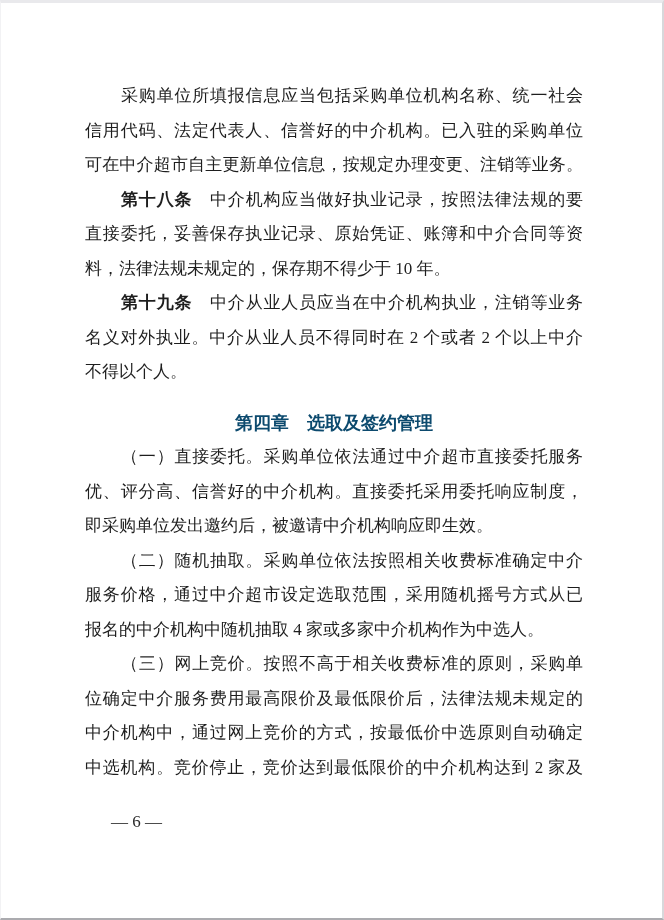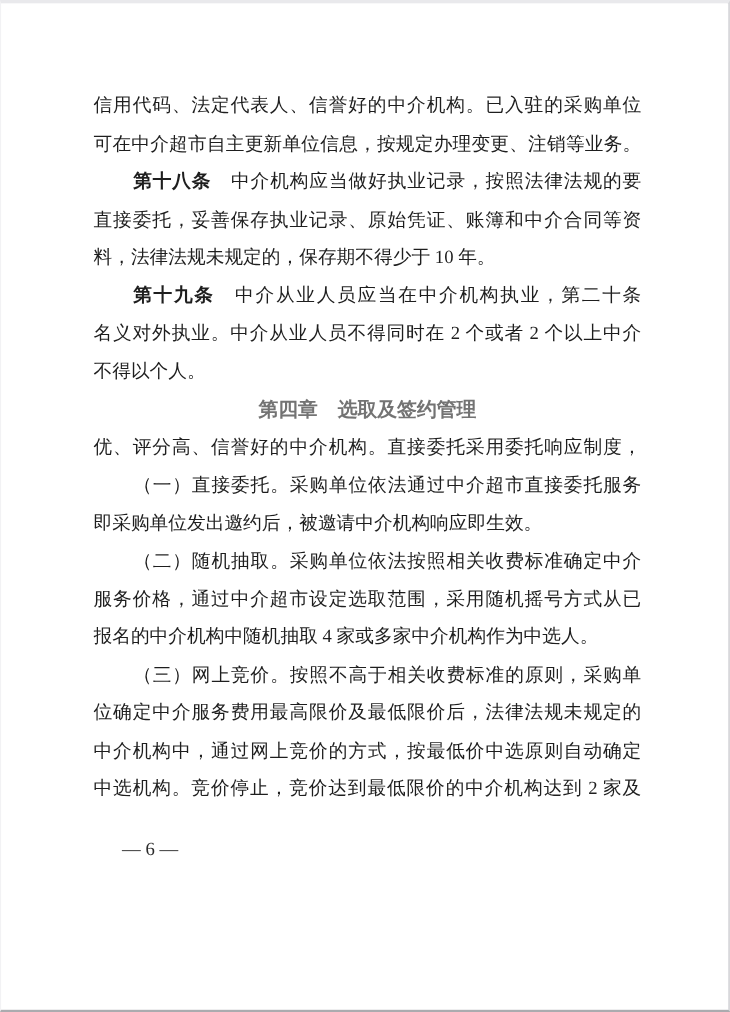--- a/index.html
+++ b/index.html
@@ -40,53 +40,55 @@
   .line.fill {
     text-align-last: justify;
   }
   .line.indent {
     text-indent: 2.12em;
   }
   .line .bold {
     font-weight: 700;
   }
   .line.heading {
+    margin-top: 16px;
     font-family: "Liberation Sans", "DejaVu Sans", sans-serif;
     font-weight: 700;
     font-size: 18px;
-    color: #737373;
+    color: #0c4a6e;
     text-align: center;
     text-align-last: center;
     text-indent: 0;
   }
   .footer {
     margin-top: 20px;
     margin-left: 26px;
     height: 34.5px;
     line-height: 34.5px;
     font-size: 17px;
     color: #2b2b2b;
   }
 </style>
 </head>
 <body>
 
 <div class="page">
   <div class="doc-body" id="doc-body">
+      <div class="line indent fill"><span>采购单位所填报信息应当包括采购单位机构名称、统一社会</span></div>
       <div class="line fill"><span>信用代码、法定代表人、信誉好的中介机构。已入驻的采购单位</span></div>
       <div class="line fill"><span>可在中介超市自主更新单位信息，按规定办理变更、注销等业务。</span></div>
       <div class="line indent fill"><span class="bold">第十八条</span><span>　中介机构应当做好执业记录，按照法律法规的要</span></div>
       <div class="line fill"><span>直接委托，妥善保存执业记录、原始凭证、账簿和中介合同等资</span></div>
       <div class="line"><span>料，法律法规未规定的，保存期不得少于 10 年。</span></div>
-      <div class="line indent fill"><span class="bold">第十九条</span><span>　中介从业人员应当在中介机构执业，第二十条</span></div>
+      <div class="line indent fill"><span class="bold">第十九条</span><span>　中介从业人员应当在中介机构执业，注销等业务</span></div>
       <div class="line fill"><span>名义对外执业。中介从业人员不得同时在 2 个或者 2 个以上中介</span></div>
       <div class="line"><span>不得以个人。</span></div>
       <div class="line heading"><span>第四章　选取及签约管理</span></div>
+      <div class="line indent fill"><span>（一）直接委托。采购单位依法通过中介超市直接委托服务</span></div>
       <div class="line fill"><span>优、评分高、信誉好的中介机构。直接委托采用委托响应制度，</span></div>
-      <div class="line indent fill"><span>（一）直接委托。采购单位依法通过中介超市直接委托服务</span></div>
       <div class="line"><span>即采购单位发出邀约后，被邀请中介机构响应即生效。</span></div>
       <div class="line indent fill"><span>（二）随机抽取。采购单位依法按照相关收费标准确定中介</span></div>
       <div class="line fill"><span>服务价格，通过中介超市设定选取范围，采用随机摇号方式从已</span></div>
       <div class="line"><span>报名的中介机构中随机抽取 4 家或多家中介机构作为中选人。</span></div>
       <div class="line indent fill"><span>（三）网上竞价。按照不高于相关收费标准的原则，采购单</span></div>
       <div class="line fill"><span>位确定中介服务费用最高限价及最低限价后，法律法规未规定的</span></div>
       <div class="line fill"><span>中介机构中，通过网上竞价的方式，按最低价中选原则自动确定</span></div>
       <div class="line fill"><span>中选机构。竞价停止，竞价达到最低限价的中介机构达到 2 家及</span></div>
     </div>
   <div class="footer">

